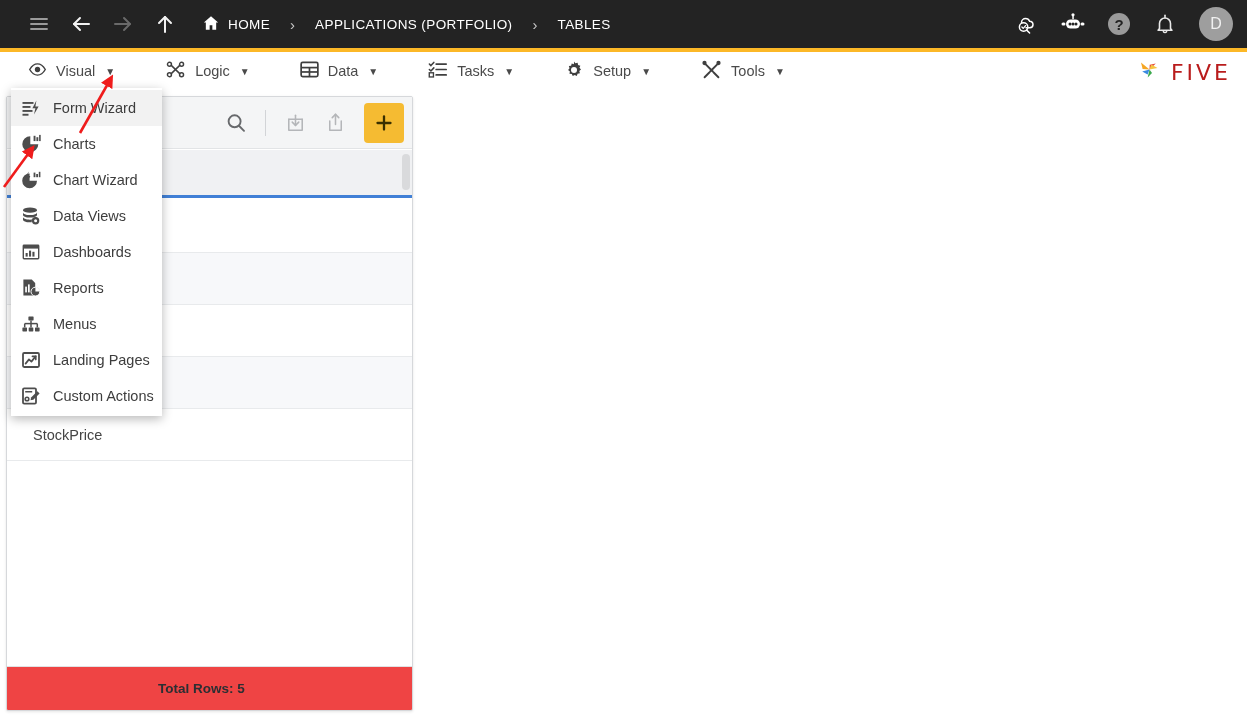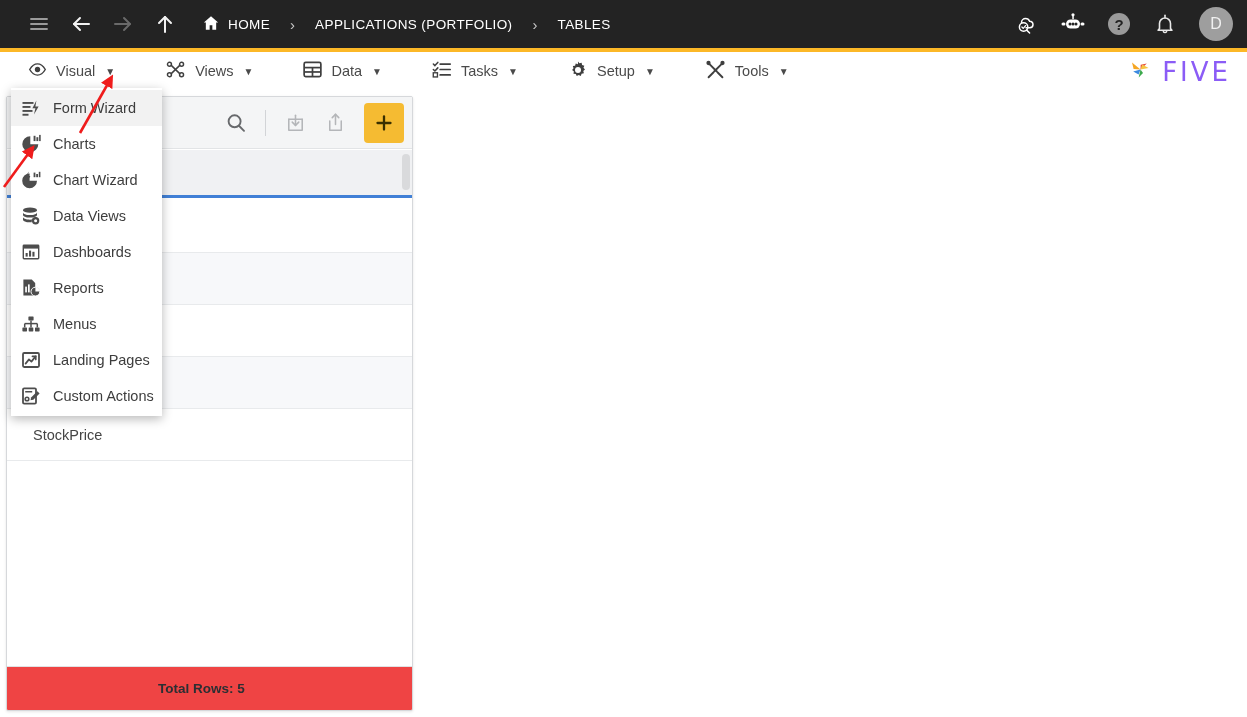--- a/index.html
+++ b/index.html
@@ -62,21 +62,21 @@
   .menu-item:first-child { margin-left: 14px; }
   .menu-item .caret { font-size: 10px; color: #4a4a4a; margin-left: 1px; }
   .menu-gap { width: 22px; }
 
   
   .five-logo {
     position: absolute; right: 16px; top: 56px;
     display: flex; align-items: center; gap: 6px;
   }
   .five-word {
-    font-size: 26px; letter-spacing: 3px; color: #8b5cf6;
+    font-size: 22px; letter-spacing: 3px; color: #b91c1c;
     font-family: "DejaVu Sans", sans-serif; font-weight: 400;
   }
 
   
   .panel {
     position: absolute; left: 6px; top: 96px; width: 407px; height: 615px;
     background: #ffffff;
     border: 1px solid #d6d8db;
     border-radius: 2px;
     box-shadow: 0 1px 3px rgba(0,0,0,.10);
@@ -270,21 +270,21 @@
     <div class="menu-item">
       <span>
         <svg width="21" height="19" viewBox="0 0 24 22" fill="none" stroke="#3f3f3f" stroke-width="1.7" stroke-linecap="round">
           <circle cx="5" cy="5" r="2.3"></circle>
             <circle cx="19" cy="5" r="2.3"></circle>
           <circle cx="5" cy="17" r="2.3"></circle>
             <circle cx="19" cy="17" r="2.3"></circle>
           <path d="M7.1 6.2 16.9 15.8M16.9 6.2 7.1 15.8"></path>
         </svg>
       </span>
-      <span>Views</span>
+      <span>Logic</span>
       <span class="caret">▼</span>
     </div>
     <div class="menu-gap"></div>
 
     <div class="menu-item">
       <span>
         <svg width="19" height="19" viewBox="0 0 20 20">
             <rect x="1.2" y="2.6" width="17.6" height="14.8" rx="1.6" fill="none" stroke="#3f3f3f" stroke-width="1.8"></rect>
             <line x1="1.2" y1="8" x2="18.8" y2="8" stroke="#3f3f3f" stroke-width="1.8"></line>
             <line x1="1.2" y1="12.6" x2="18.8" y2="12.6" stroke="#3f3f3f" stroke-width="1.8"></line>

